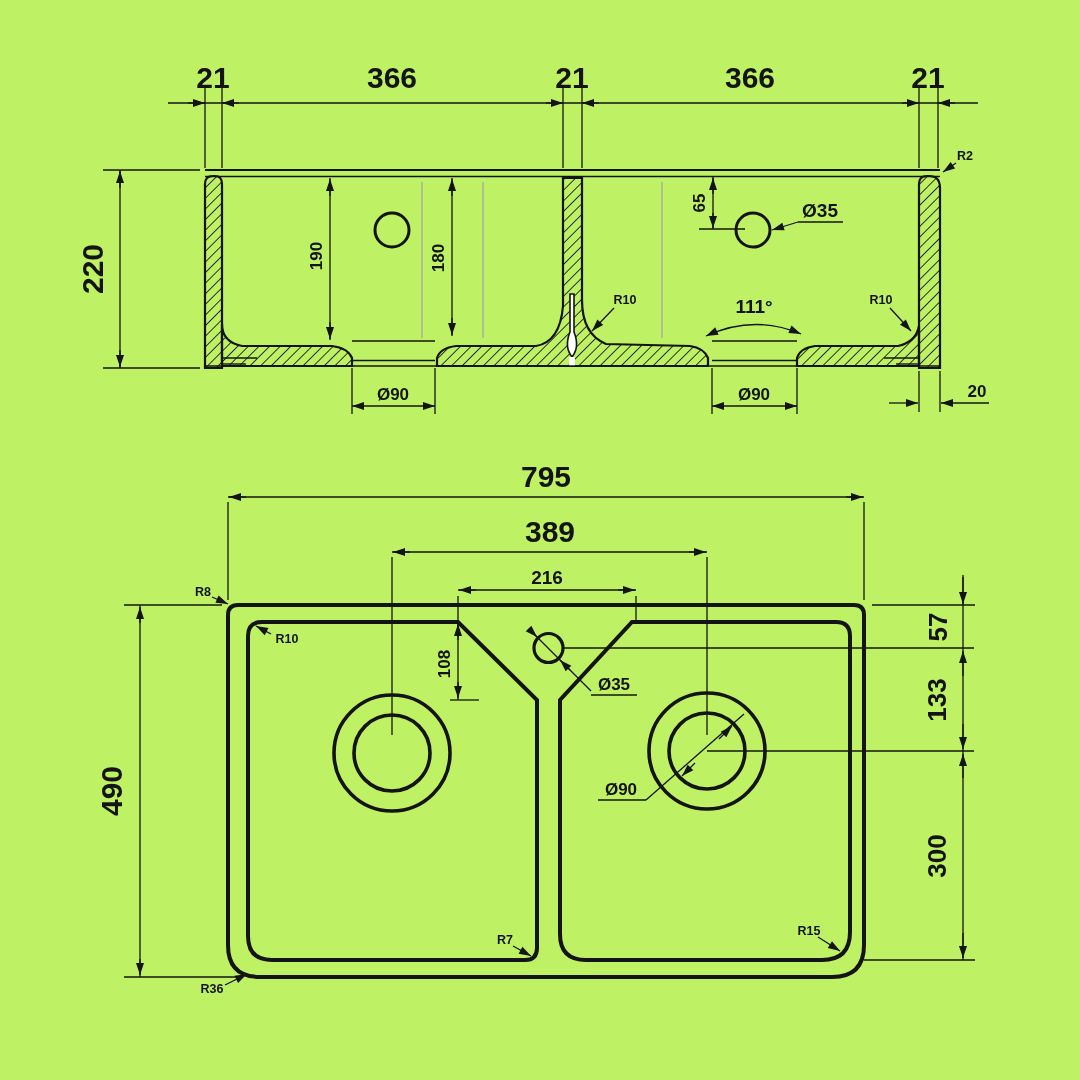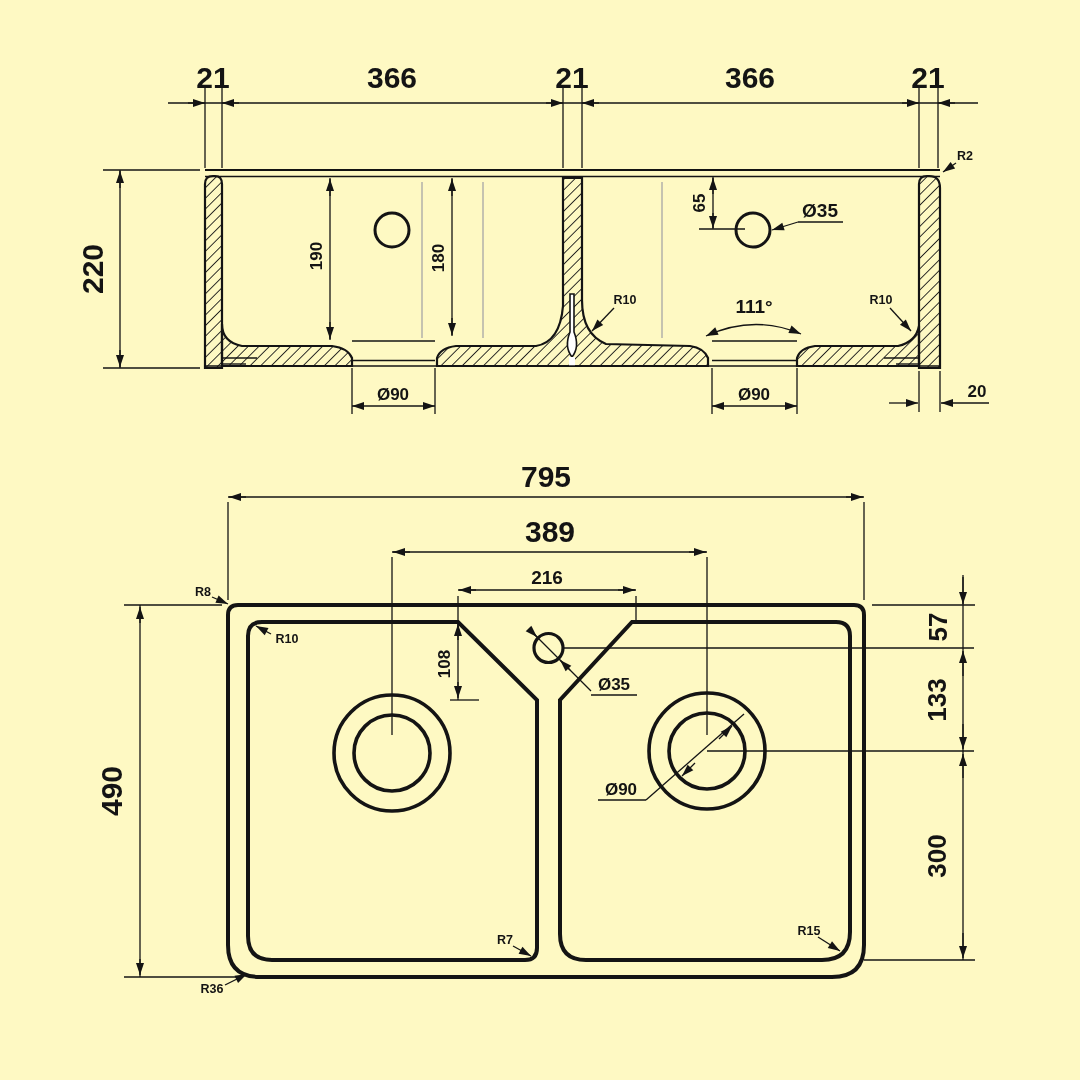--- a/index.html
+++ b/index.html
@@ -1,16 +1,16 @@
 <!DOCTYPE html>
 <html><head>
 <meta charset="utf-8">
 <style>
   html,body{margin:0;padding:0;background:#ffffff}
-  .canvas{position:relative;width:1080px;height:1080px;background:#fef9c3;overflow:hidden}
+  .canvas{position:relative;width:1080px;height:1080px;background:#bef264;overflow:hidden}
   svg{display:block}
   .t{font-family:"Liberation Sans","DejaVu Sans",sans-serif;font-weight:700;fill:#141414}
   .t30{font-size:30px}
   .t27{font-size:26px}
   .t19{font-size:19px}
   .t17{font-size:17px}
   .t13{font-size:12.5px}
   .ln{stroke:#141414;fill:none}
   .dim{stroke:#141414;stroke-width:1.3;fill:none}
   .thin{stroke:#141414;stroke-width:1.4;fill:none}

